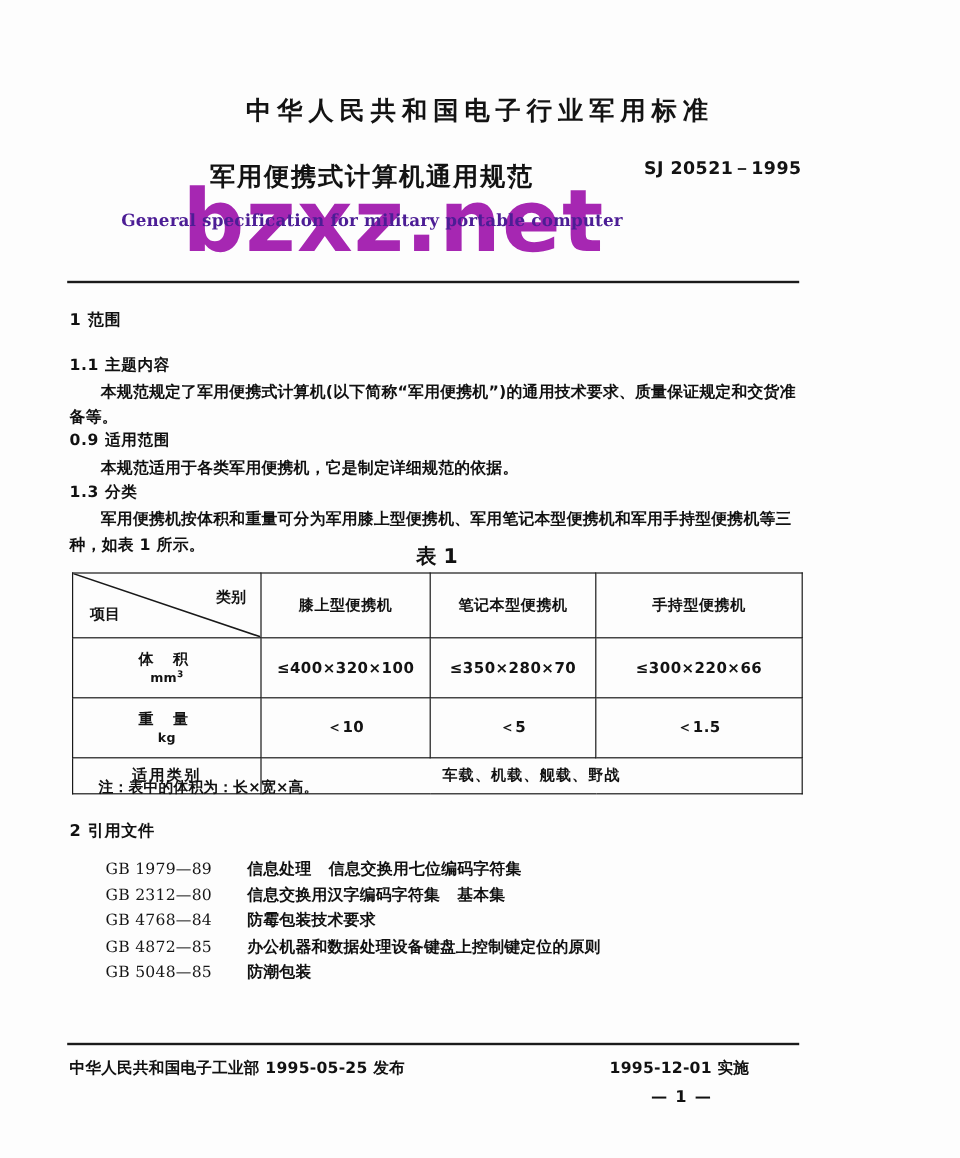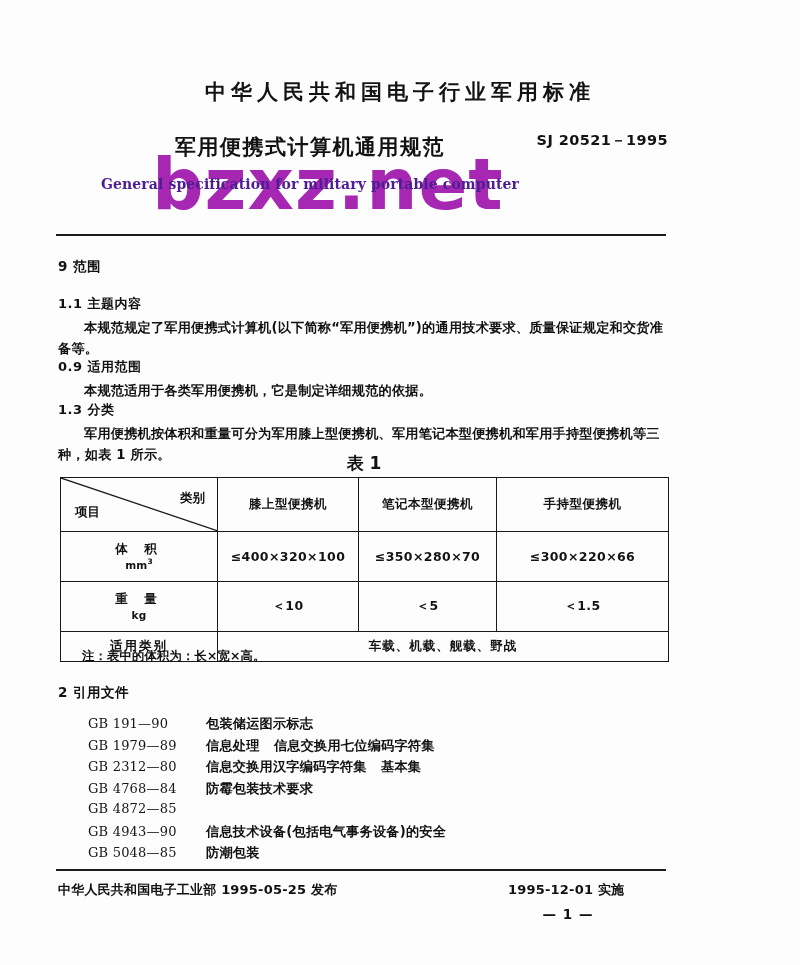--- a/index.html
+++ b/index.html
@@ -276,21 +276,21 @@
 
   <div class="content">
 
     <div class="masthead-title">中华人民共和国电子行业军用标准</div>
     <div class="doc-title">军用便携式计算机通用规范</div>
     <div class="doc-number">SJ 20521－1995</div>
     <div class="doc-subtitle">General specification for military portable computer</div>
 
     <div class="rule-top"></div>
 
-    <div class="sec-head" style="left:58px; top:258px;">9  范围</div>
+    <div class="sec-head" style="left:58px; top:258px;">1  范围</div>
 
     <div class="sub-head" style="left:58px; top:295px;">1.1   主题内容</div>
     <div class="para" style="left:58px; top:317px;"><span class="ind"></span><span>本规范规定了军用便携式计算机(以下简称“军用便携机”)的通用技术要求、质量保证规定和交货准备等。</span></div>
 
     <div class="sub-head" style="left:58px; top:358px;">0.9   适用范围</div>
     <div class="para" style="left:58px; top:380px;"><span class="ind"></span><span>本规范适用于各类军用便携机，它是制定详细规范的依据。</span></div>
 
     <div class="sub-head" style="left:58px; top:401px;">1.3   分类</div>
     <div class="para" style="left:58px; top:423px;"><span class="ind"></span><span>军用便携机按体积和重量可分为军用膝上型便携机、军用笔记本型便携机和军用手持型便携机等三种，如表 1 所示。</span></div>
 
@@ -345,41 +345,34 @@
         </tbody>
       </table>
     </div>
 
     <div class="tbl-note">注：表中的体积为：长×宽×高。</div>
 
     <div class="sec-head" style="left:58px; top:684px;">2  引用文件</div>
 
     <div class="ref-list">
       <div class="ref-row">
-        <span class="ref-code">GB 191—90</span>
-        <span class="ref-title">包装储运图示标志</span>
-      </div>
-      <div class="ref-row">
         <span class="ref-code">GB 1979—89</span>
         <span class="ref-title">信息处理   信息交换用七位编码字符集</span>
       </div>
       <div class="ref-row">
         <span class="ref-code">GB 2312—80</span>
         <span class="ref-title">信息交换用汉字编码字符集   基本集</span>
       </div>
       <div class="ref-row">
         <span class="ref-code">GB 4768—84</span>
         <span class="ref-title">防霉包装技术要求</span>
       </div>
       <div class="ref-row">
         <span class="ref-code">GB 4872—85</span>
-      </div>
-      <div class="ref-row">
-        <span class="ref-code">GB 4943—90</span>
-        <span class="ref-title">信息技术设备(包括电气事务设备)的安全</span>
+        <span class="ref-title">办公机器和数据处理设备键盘上控制键定位的原则</span>
       </div>
       <div class="ref-row">
         <span class="ref-code">GB 5048—85</span>
         <span class="ref-title">防潮包装</span>
       </div>
     </div>
 
     <div class="rule-bottom"></div>
     <div class="footer-left">中华人民共和国电子工业部 1995-05-25 发布</div>
     <div class="footer-right">1995-12-01 实施</div>

